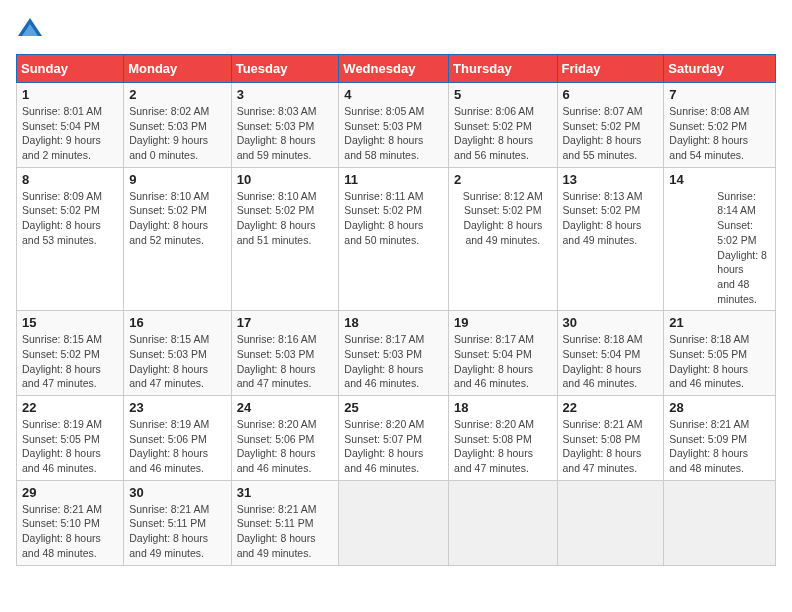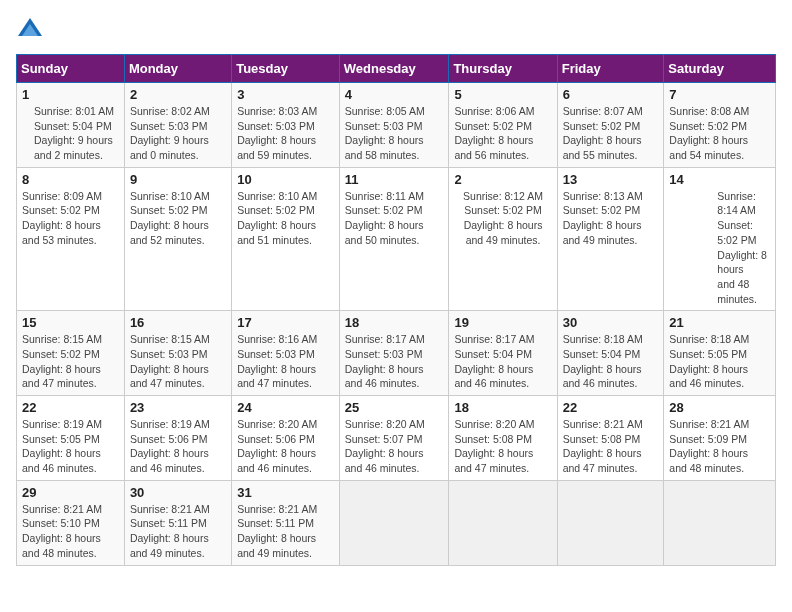--- a/index.html
+++ b/index.html
@@ -51,21 +51,21 @@
     .location {
       font-size: 14px;
       color: #555;
     }
     .calendar {
       width: 100%;
       border-collapse: collapse;
       font-size: 11px;
     }
     .calendar th {
-      background-color: #701a75;
+      background-color: #ef4444;
       color: #fff;
       padding: 6px 4px;
       text-align: left;
       font-size: 13px;
       font-weight: bold;
       border: 1px solid #1a6bb5;
     }
     .calendar td {
       border: 1px solid #ccc;
       vertical-align: top;
@@ -125,21 +125,21 @@
         <th>Wednesday</th>
         <th>Thursday</th>
         <th>Friday</th>
         <th>Saturday</th>
       </tr>
   </thead>
   <tbody id="calendar-body">
   <tr>
         <td>
           <span class="day-num">1</span>
-          <div class="day-info" style="white-space: pre-line; margin-left: 12px;">Sunrise: 8:01 AM
+          <div class="day-info" style="white-space: pre-line;">Sunrise: 8:01 AM
 Sunset: 5:04 PM
 Daylight: 9 hours
 and 2 minutes.</div>
         </td>
         <td>
           <span class="day-num">2</span>
           <div class="day-info" style="white-space: pre-line;">Sunrise: 8:02 AM
 Sunset: 5:03 PM
 Daylight: 9 hours
 and 0 minutes.</div>

